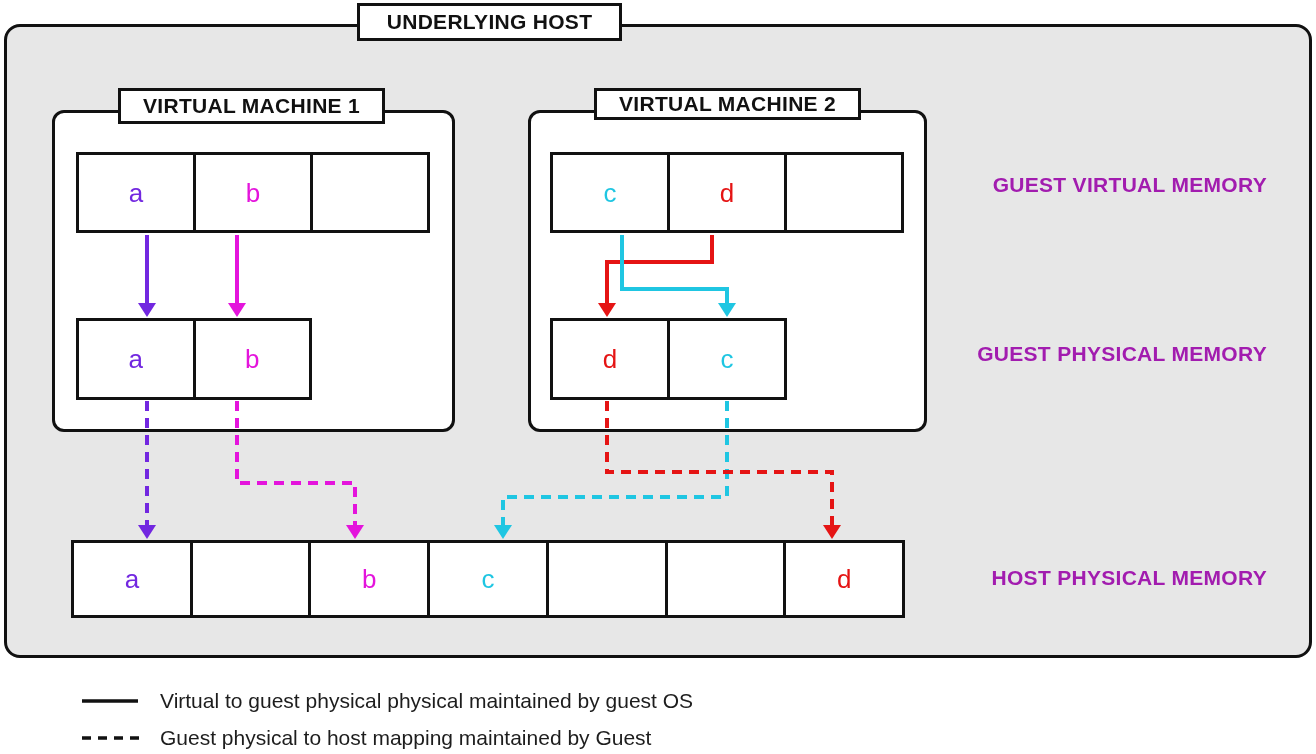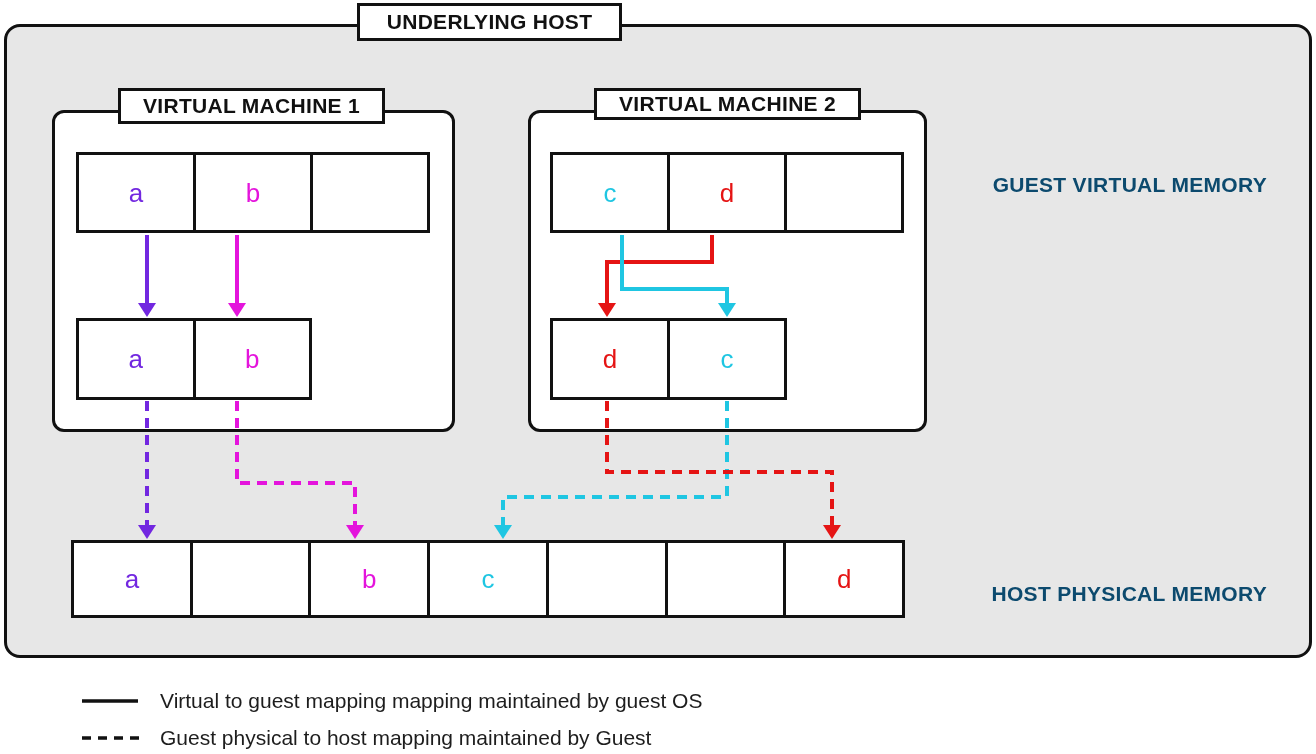--- a/index.html
+++ b/index.html
@@ -32,26 +32,26 @@
     flex:1;border-left:3px solid #111;display:flex;align-items:center;justify-content:center;
     font-size:26px;line-height:1;
   }
   .cellrow .cell:first-child{border-left:none;}
   #vm1-gvm{left:76px;top:152px;width:354px;height:81px;}
   #vm2-gvm{left:550px;top:152px;width:354px;height:81px;}
   #vm1-gpm{left:76px;top:318px;width:236px;height:82px;}
   #vm2-gpm{left:550px;top:318px;width:237px;height:82px;}
   #host-row{left:71px;top:540px;width:834px;height:78px;}
   .side-label{
-    position:absolute;right:49px;font-weight:bold;font-size:21px;color:#0c4a6e;
+    position:absolute;right:49px;font-weight:bold;font-size:21px;color:#a21caf;
     letter-spacing:.3px;z-index:2;white-space:nowrap;
   }
   #lbl-gvm{top:173px;}
   #lbl-gpm{top:342px;}
-  #lbl-hpm{top:582px;}
+  #lbl-hpm{top:566px;}
   #arrow-layer{position:absolute;left:0;top:0;width:1316px;height:754px;z-index:5;pointer-events:none;}
   .legend{position:absolute;left:82px;top:682px;z-index:2;}
   .legend-row{display:flex;align-items:center;height:37px;}
   .legend-swatch{width:58px;margin-right:20px;flex:0 0 auto;}
   .legend-label{font-size:21px;color:#1d1d1d;}
 </style>
 </head>
 <body>
 
 <div id="canvas">
@@ -92,20 +92,21 @@
     <div class="cell" style="color: rgb(114, 39, 224);">a</div>
     <div class="cell"></div>
     <div class="cell" style="color: rgb(228, 20, 220);">b</div>
     <div class="cell" style="color: rgb(31, 198, 226);">c</div>
     <div class="cell"></div>
     <div class="cell"></div>
     <div class="cell" style="color: rgb(229, 20, 20);">d</div>
   </div>
 
   <div class="side-label" id="lbl-gvm">GUEST VIRTUAL MEMORY</div>
+  <div class="side-label" id="lbl-gpm">GUEST PHYSICAL MEMORY</div>
   <div class="side-label" id="lbl-hpm">HOST PHYSICAL MEMORY</div>
 
   <svg id="arrow-layer" viewBox="0 0 1316 754" xmlns="http://www.w3.org/2000/svg">
 
     <line x1="147" y1="235" x2="147" y2="304" stroke-width="4" fill="none" stroke="#7227E0"></line>
     <polygon points="147,317 138,303 156,303" fill="#7227E0"></polygon>
     <line x1="237" y1="235" x2="237" y2="304" stroke-width="4" fill="none" stroke="#E414DC"></line>
     <polygon points="237,317 228,303 246,303" fill="#E414DC"></polygon>
 
     <polyline points="712,235 712,262 607,262 607,304" stroke-width="4" fill="none" stroke="#E51414"></polyline>
@@ -121,21 +122,21 @@
     <polygon points="503,539 494,525 512,525" fill="#1FC6E2"></polygon>
     <polyline points="607,401 607,472 832,472 832,526" stroke-width="4" fill="none" stroke-dasharray="10 7" stroke="#E51414"></polyline>
     <polygon points="832,539 823,525 841,525" fill="#E51414"></polygon>
   </svg>
 
   <div class="legend">
     <div class="legend-row">
       <svg class="legend-swatch" width="58" height="6">
         <line x1="0" y1="3" x2="56" y2="3" stroke="#111" stroke-width="3.5"></line>
       </svg>
-      <span class="legend-label">Virtual to guest mapping mapping maintained by guest OS</span>
+      <span class="legend-label">Virtual to guest physical physical maintained by guest OS</span>
     </div>
     <div class="legend-row">
       <svg class="legend-swatch" width="58" height="6">
         <line x1="0" y1="3" x2="58" y2="3" stroke="#111" stroke-width="3.5" stroke-dasharray="9 7"></line>
       </svg>
       <span class="legend-label">Guest physical to host mapping maintained by Guest</span>
     </div>
   </div>
 
 </div>

